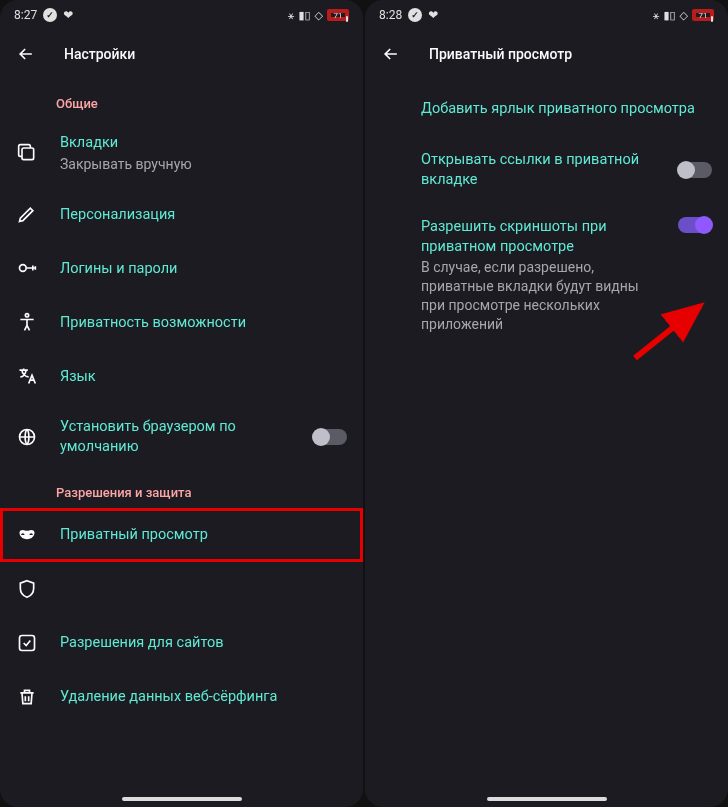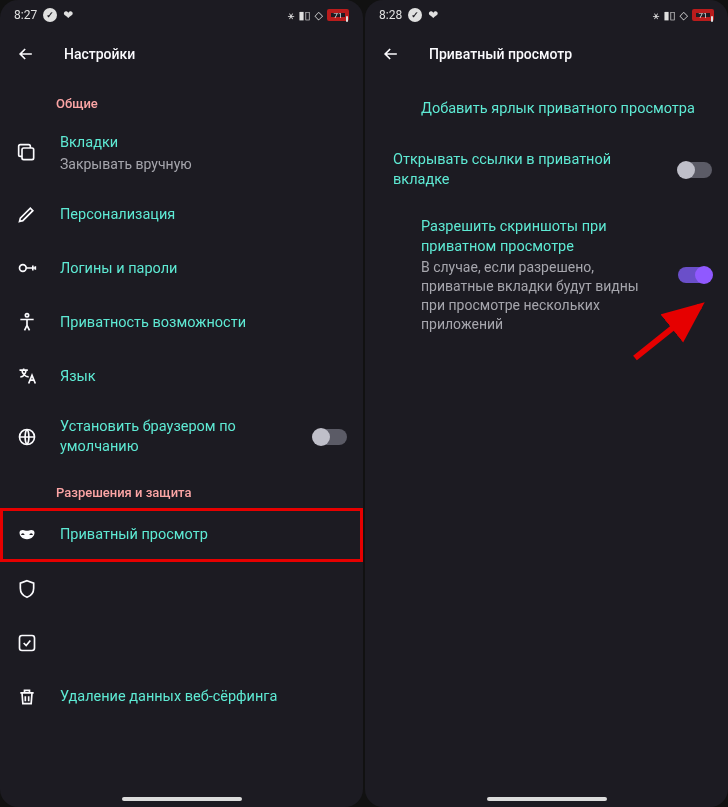--- a/index.html
+++ b/index.html
@@ -225,20 +225,23 @@
     </span>
   </div>
 
   <div class="row">
     <span class="icon">
       <svg width="20" height="20" viewBox="0 0 24 24" fill="none" stroke="#fbfbfe" stroke-width="2">
           <rect x="3" y="3" width="18" height="18" rx="3"></rect>
           <path d="m8 12 3 3 5-6"></path>
         </svg>
     </span>
+    <div class="labels">
+        <div class="title">Разрешения для сайтов</div>
+      </div>
   </div>
 
   <div class="row">
     <span class="icon">
       <svg width="20" height="20" viewBox="0 0 24 24" fill="none" stroke="#fbfbfe" stroke-width="2">
           <path d="M4 7h16M9 7V4h6v3M6 7l1 13h10l1-13M10 11v6M14 11v6"></path>
         </svg>
     </span>
     <div class="labels">
         <div class="title">Удаление данных веб-сёрфинга</div>
@@ -273,28 +276,28 @@
     </span>
     <h1>Приватный просмотр</h1>
   </div>
 
   <div class="row" style="padding-left:56px">
     <div class="labels">
         <div class="title">Добавить ярлык приватного просмотра</div>
       </div>
   </div>
 
-  <div class="row" style="padding-left:28px">
+  <div class="row" style="padding-left:56px">
     <div class="labels">
         <div class="title">Открывать ссылки в приватной вкладке</div>
       </div>
     <div class="toggle"></div>
   </div>
 
-  <div class="row" style="padding-left:56px;align-items:center">
+  <div class="row" style="padding-left:56px;align-items:flex-start">
     <div class="labels">
       <div class="title">Разрешить скриншоты при приватном просмотре</div>
       <div class="sub">В случае, если разрешено, приватные вкладки будут видны при просмотре нескольких приложений</div>
     </div>
     <div class="toggle on"></div>
   </div>
 
   <svg class="arrow" style="left:260px;top:298px" width="90" height="70" viewBox="0 0 90 70">
     <defs>
         <marker id="ah" markerWidth="8" markerHeight="8" refX="6" refY="3" orient="auto">

